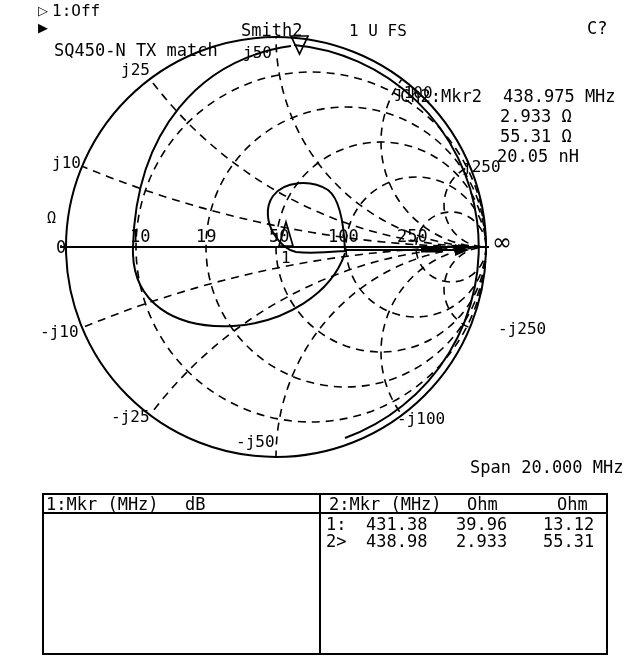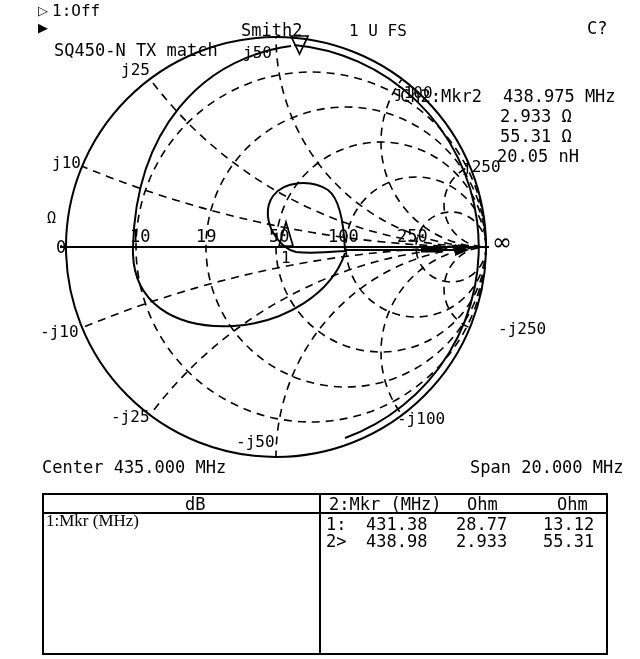--- a/index.html
+++ b/index.html
@@ -104,32 +104,31 @@
   <span class="t s15" style="left:47px;top:211px;">Ω</span>
   <span class="t s17" style="left:56px;top:239px;">0</span>
   <span class="t s17" style="left:130px;top:228px;">10</span>
   <span class="t s17" style="left:196px;top:228px;">19</span>
   <span class="t s17" style="left:269px;top:228px;">50</span>
   <span class="t s17" style="left:328px;top:228px;">100</span>
   <span class="t s17" style="left:397px;top:228px;">250</span>
   <span class="t inf" style="left:492px;top:230px;">∞</span>
   <span class="t s16" style="left:281px;top:250px;">1</span>
 
-  <span class="t s17" style="left:42px;top:459px;">Center 435.000 MHz</span>
   <span class="t s17" style="left:470px;top:459px;">Span 20.000 MHz</span>
 
-  <span class="t s17" style="left:46px;top:512px;font-family:Liberation Serif, serif;">1:Mkr (MHz)</span>
+  <span class="t s17" style="left:46px;top:496px;">1:Mkr (MHz)</span>
   <span class="t s17" style="left:185px;top:496px;">dB</span>
   <span class="t s17" style="left:329px;top:496px;">2:Mkr (MHz)</span>
   <span class="t s17" style="left:467px;top:496px;">Ohm</span>
   <span class="t s17" style="left:557px;top:496px;">Ohm</span>
 
   <span class="t s17" style="left:326px;top:516px;">1:</span>
   <span class="t s17" style="left:366px;top:516px;">431.38</span>
-  <span class="t s17" style="left:456px;top:516px;">28.77</span>
+  <span class="t s17" style="left:456px;top:516px;">39.96</span>
   <span class="t s17" style="left:543px;top:516px;text-align:right;">13.12</span>
 
   <span class="t s17" style="left:326px;top:533px;">2&gt;</span>
   <span class="t s17" style="left:366px;top:533px;">438.98</span>
   <span class="t s17" style="left:456px;top:533px;">2.933</span>
   <span class="t s17" style="left:543px;top:533px;">55.31</span>
 
 </div>
 
 </body></html>

